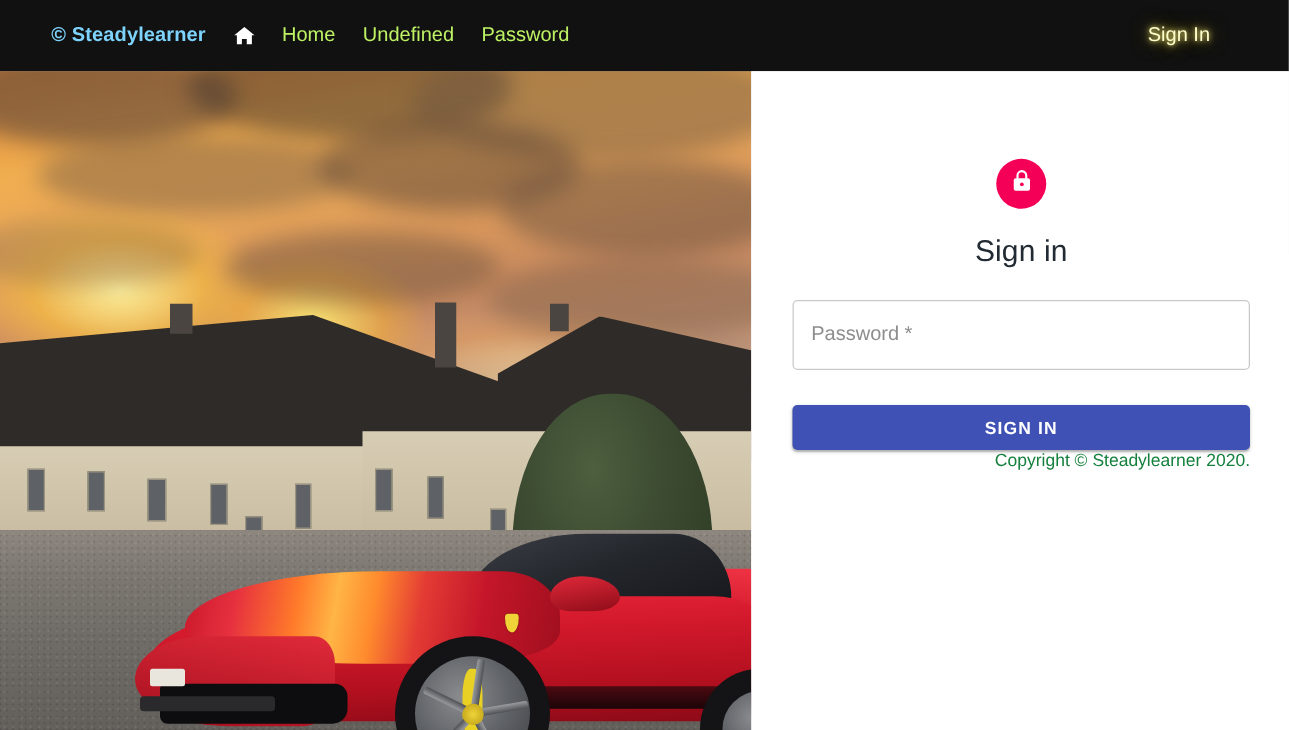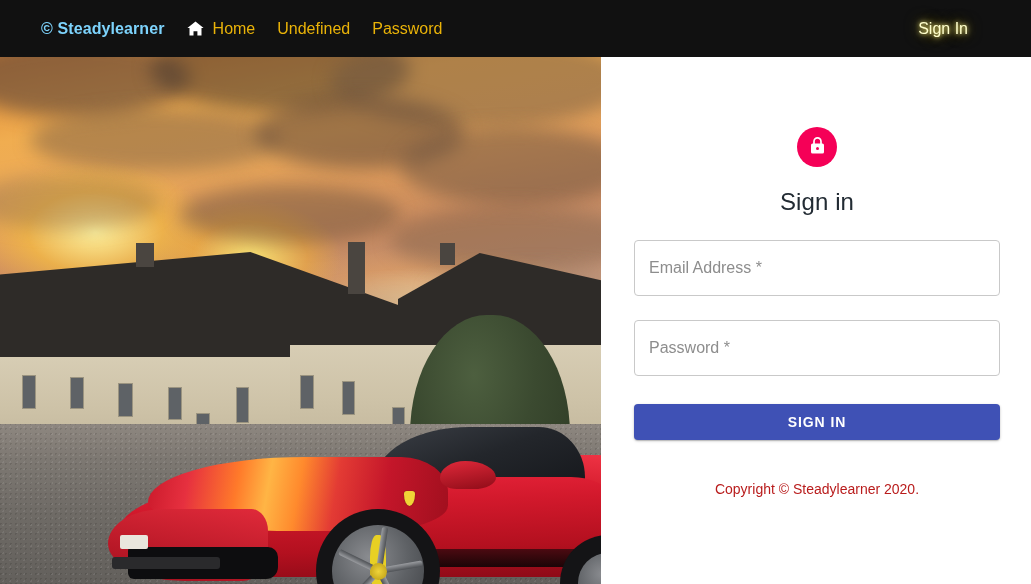--- a/index.html
+++ b/index.html
@@ -27,27 +27,27 @@
   }
   #brand {
     font-size: 16px;
     font-weight: bold;
     color: #7dd3fc;
     letter-spacing: .1px;
     white-space: nowrap;
   }
   .nav-link {
     font-size: 16px;
-    color: #eab308;
+    color: #bef264;
     margin-left: 22px;
     white-space: nowrap;
     text-decoration: none;
     display: flex;
     align-items: center;
-    gap: 9px;
+    gap: 22px;
   }
   .home-icon-svg { display: block; }
   #nav-right {
     margin-left: auto;
     margin-right: 57px;
     display: flex;
     align-items: center;
     gap: 9px;
   }
   #signin-nav {
@@ -312,24 +312,23 @@
   }
   .auth-link {
     font-size: 14px;
     color: #4a57cf;
     text-decoration: none;
     white-space: nowrap;
     cursor: pointer;
   }
   #copyright {
     width: 366px;
-    margin-top: 41px;
-    text-align: center;
+    text-align: right;
     font-size: 14px;
-    color: #b91c1c;
+    color: #15803d;
   }
 </style>
 </head>
 <body>
 
 <div id="navbar">
   <div id="nav-left">
     <span id="brand">© Steadylearner</span>
 
     <span class="nav-link">
@@ -448,23 +447,20 @@
         <svg width="17" height="19" viewBox="0 0 17 19" aria-hidden="true">
           <rect x="2" y="7.6" width="13" height="10" rx="1.6" fill="#ffffff"></rect>
           <path d="M5 8 V5.4 a3.5 3.5 0 0 1 7 0 V8" fill="none" stroke="#ffffff" stroke-width="1.7"></path>
           <circle cx="8.5" cy="12.4" r="1.5" fill="#f50057"></circle>
         </svg>
       </span>
     </div>
 
     <div id="auth-title">Sign in</div>
 
-    <div class="field">
-      <input type="text" placeholder="Email Address *" style="">
-    </div>
 
     <div class="field">
       <input type="password" placeholder="Password *" style="">
     </div>
 
     <button id="signin-btn">SIGN IN</button>
 
 
     <div id="copyright">Copyright © Steadylearner 2020.</div>
   </div>

